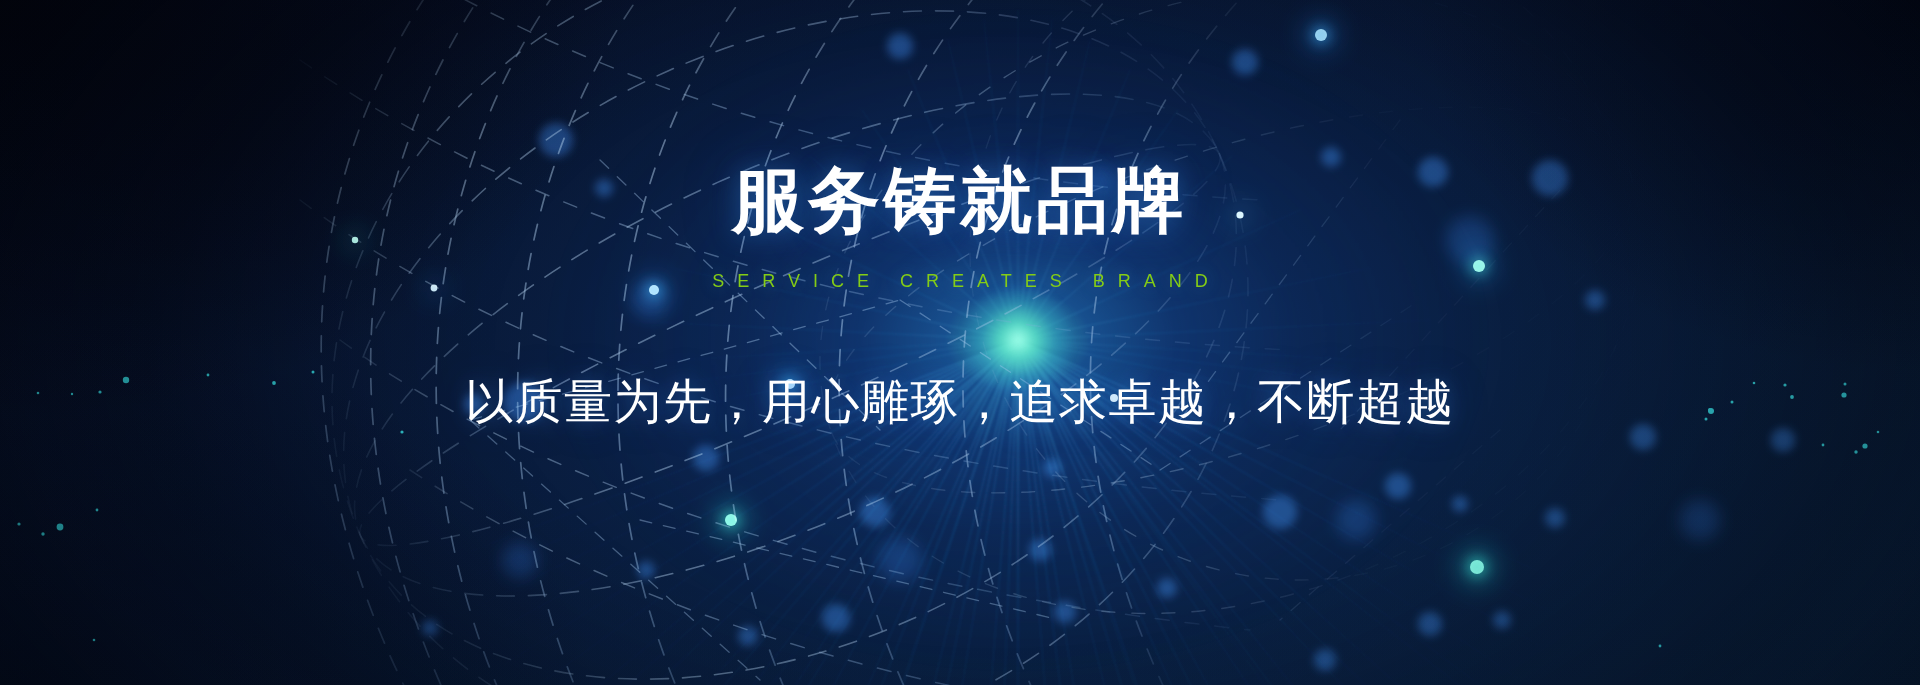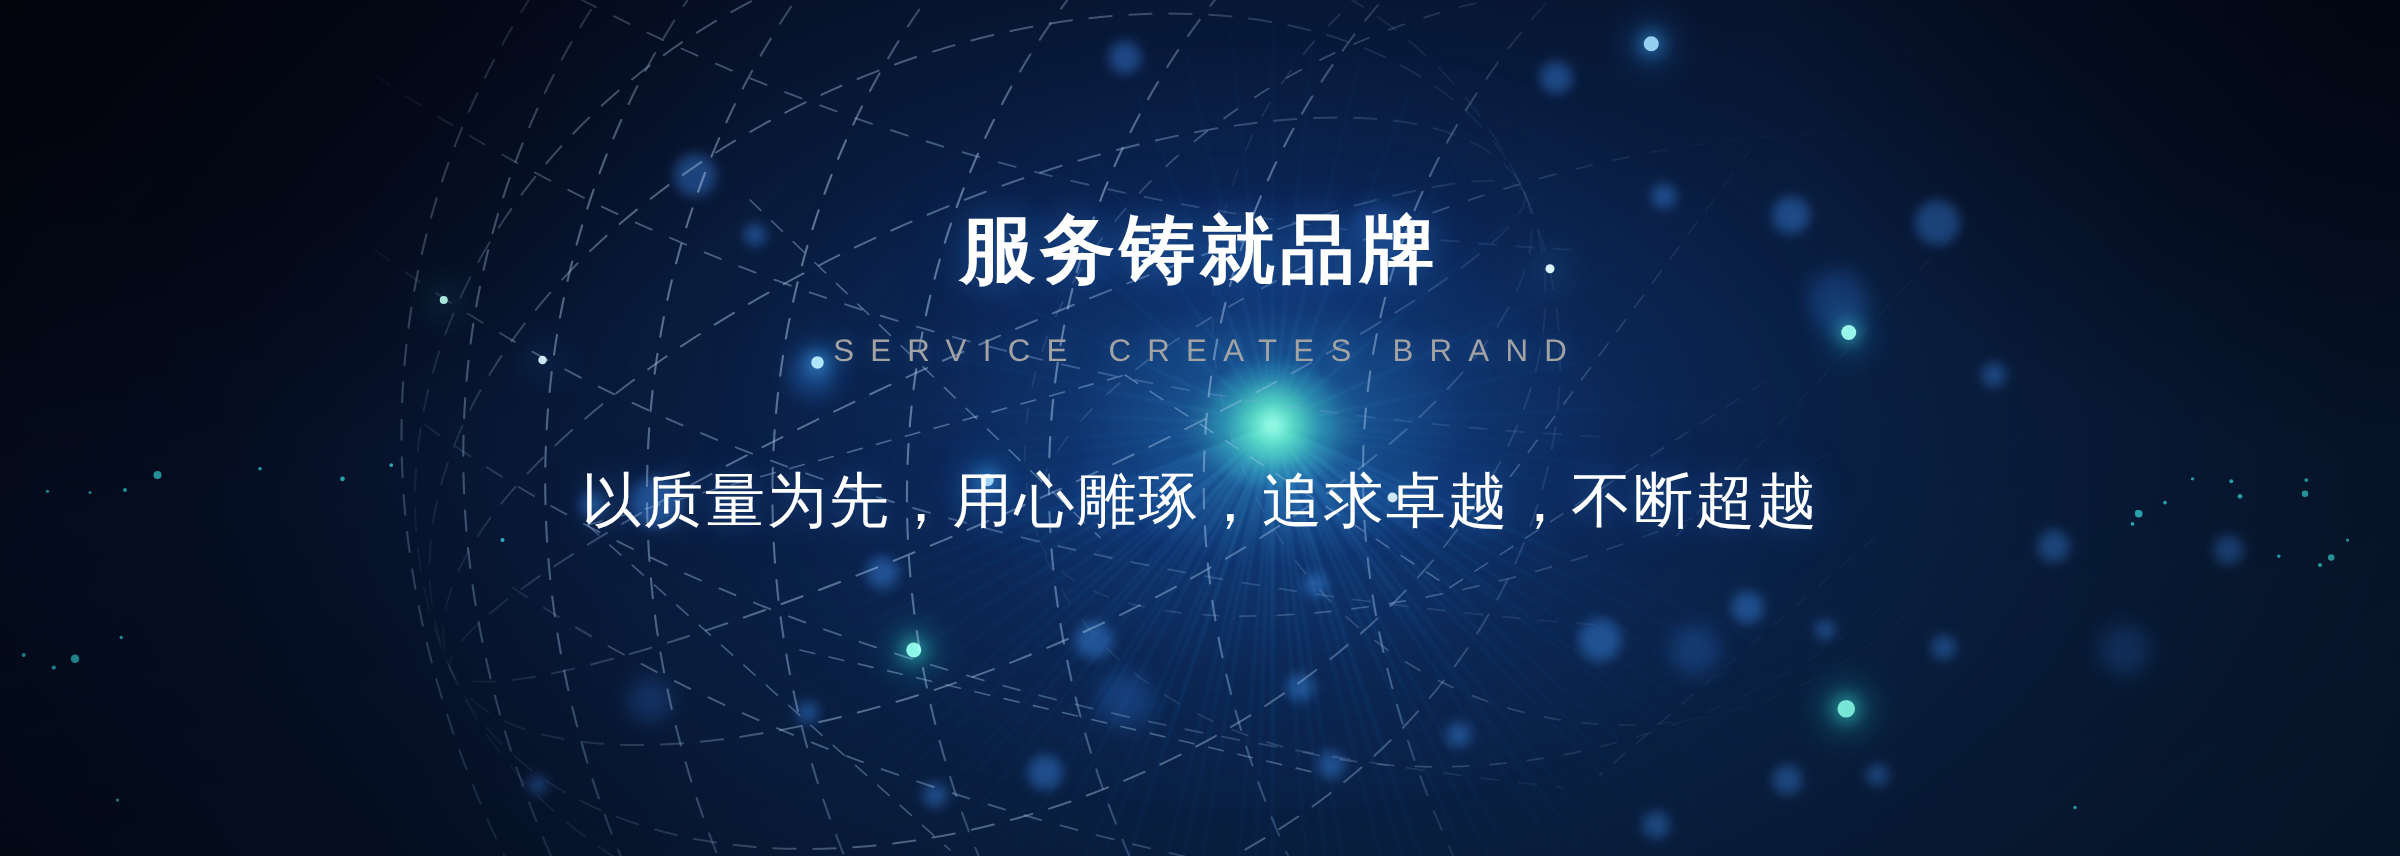--- a/index.html
+++ b/index.html
@@ -100,39 +100,39 @@
     top: 0;
     width: 1920px;
     text-align: center;
     pointer-events: none;
   }
   .headline {
     position: absolute;
     left: 0;
     top: 148px;
     width: 1920px;
-    font-size: 60px;
+    font-size: 72px;
     line-height: 104px;
     font-weight: 700;
     color: #ffffff;
     letter-spacing: 4px;
     text-shadow:
       0 0 26px rgba(60,140,230,0.45),
       0 0 60px rgba(30,90,190,0.28);
     font-family: "DejaVu Sans", "Liberation Sans", sans-serif;
   }
   .subline {
     position: absolute;
     left: 0;
     top: 266px;
     width: 1920px;
-    font-size: 25px;
+    font-size: 18px;
     line-height: 30px;
     font-weight: 400;
-    color: #a3a3a3;
+    color: #84cc16;
     letter-spacing: 13px;
     text-indent: 13px;
     text-shadow: 0 0 16px rgba(70,150,235,0.40);
   }
   .tagline {
     position: absolute;
     left: 0;
     top: 376px;
     width: 1920px;
     font-size: 48px;

